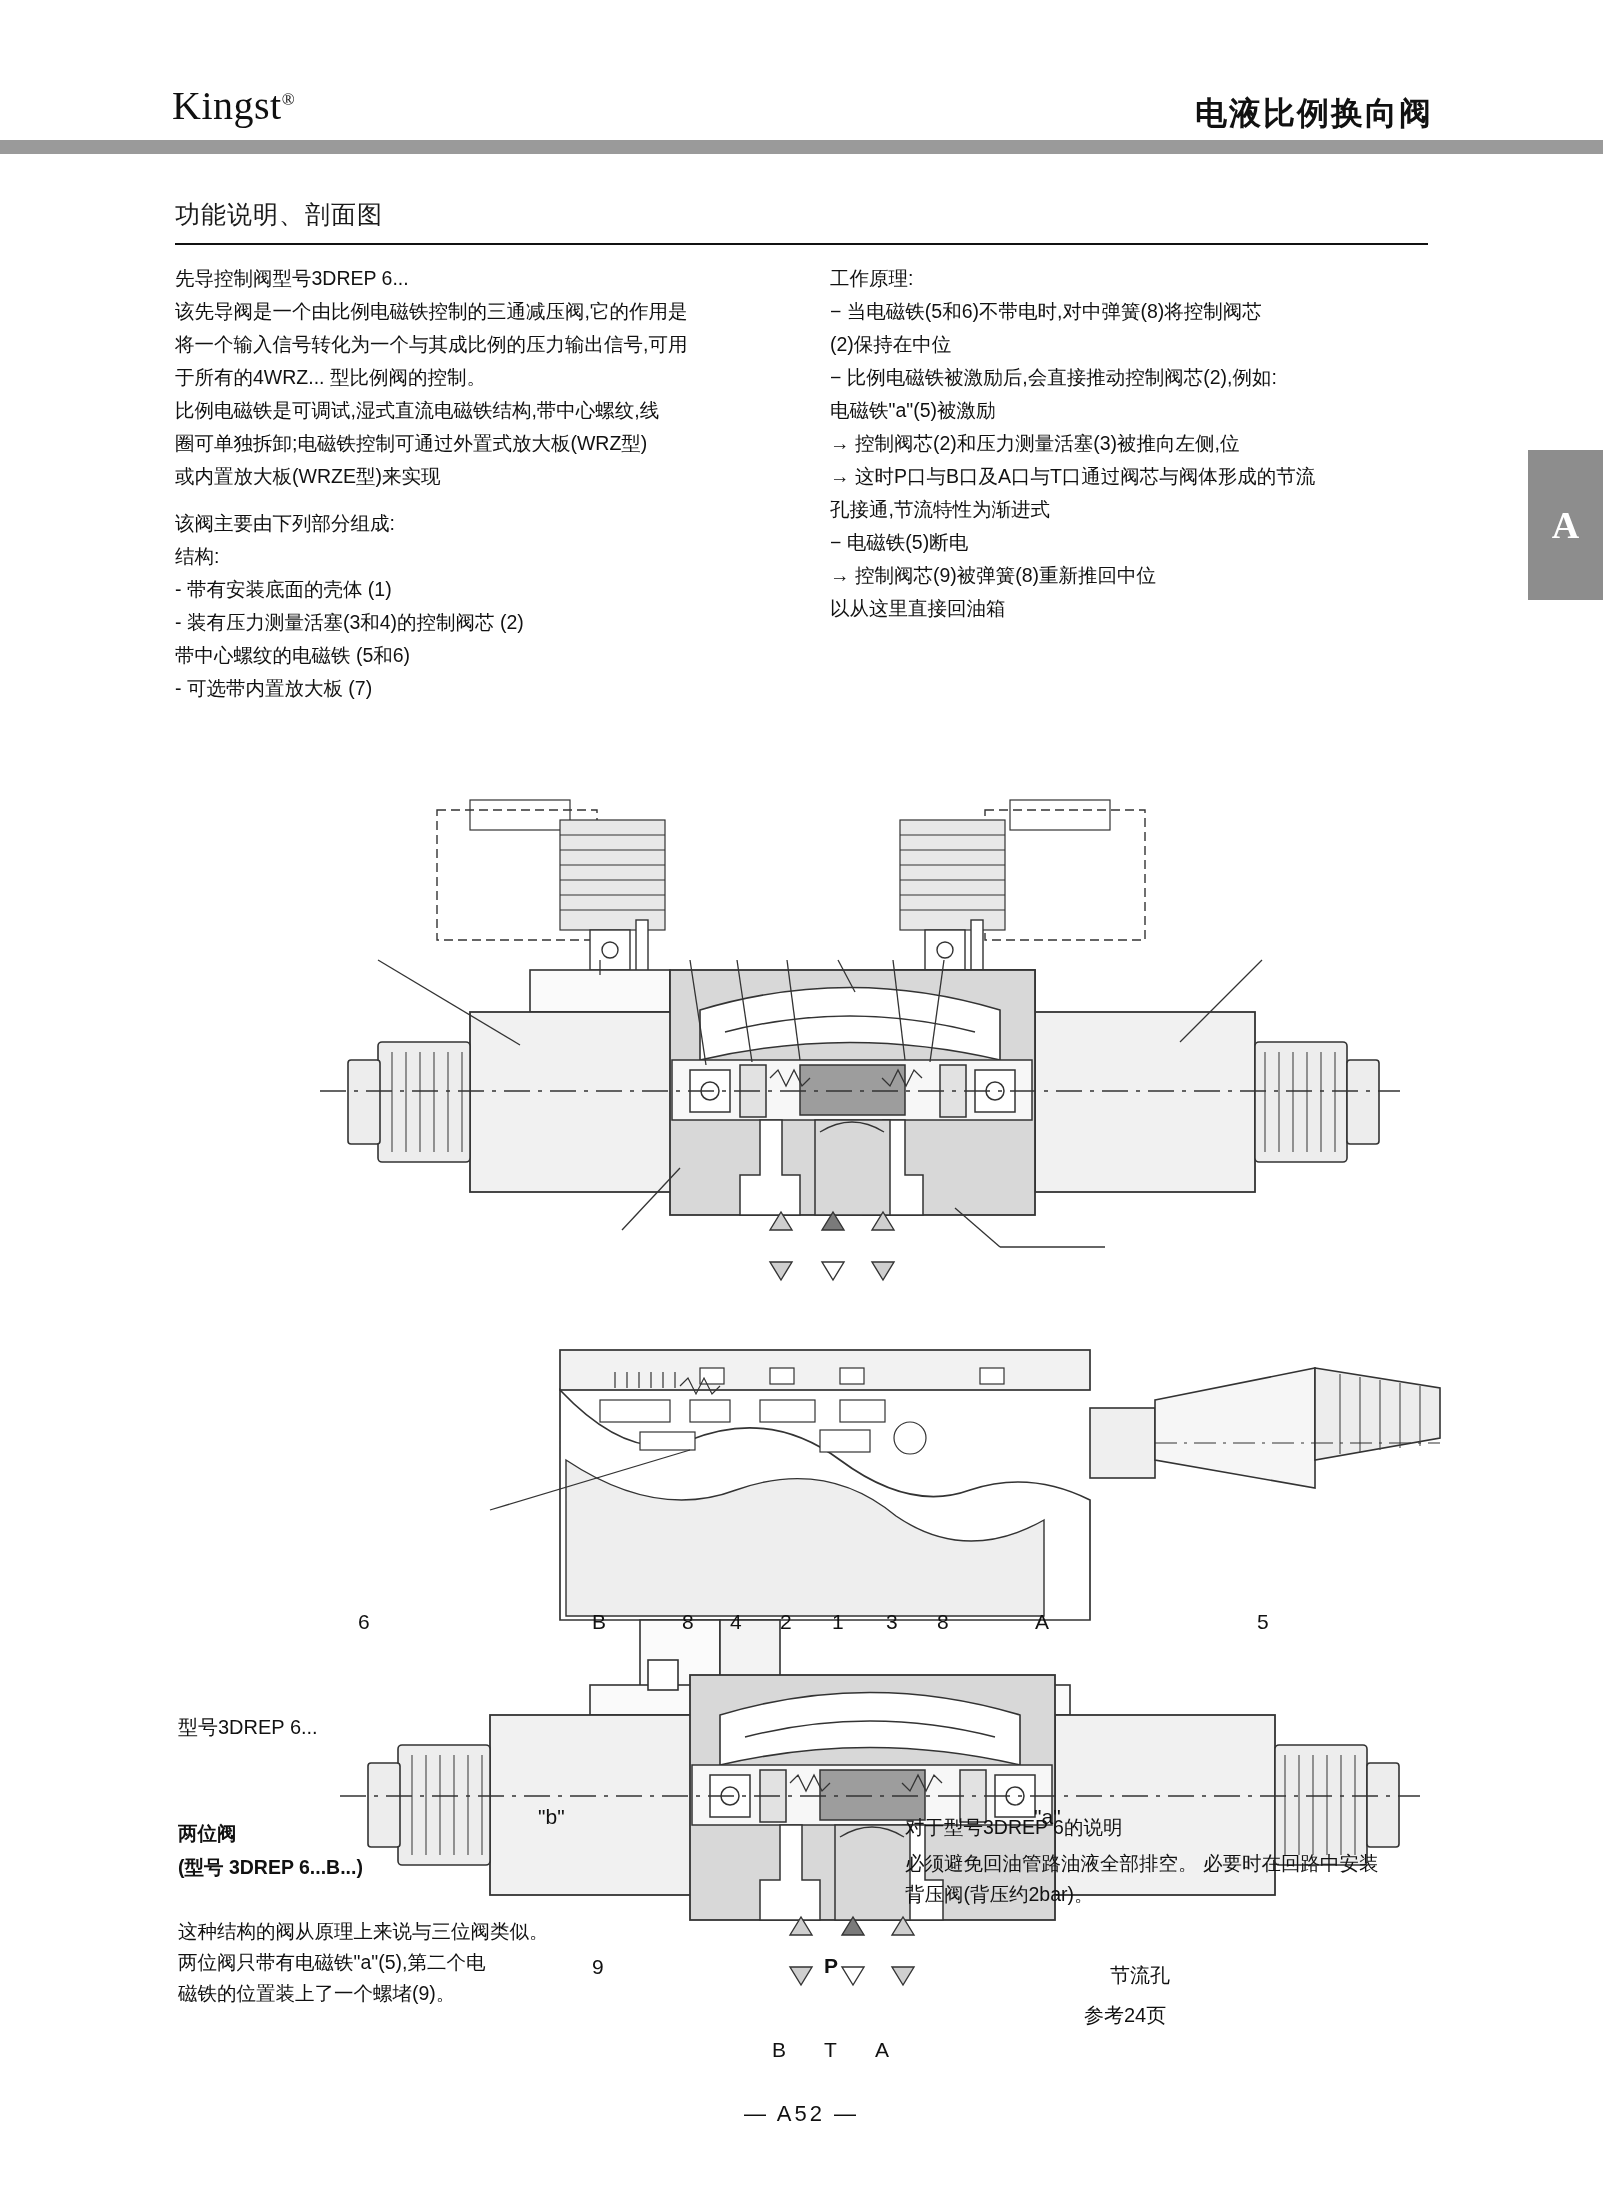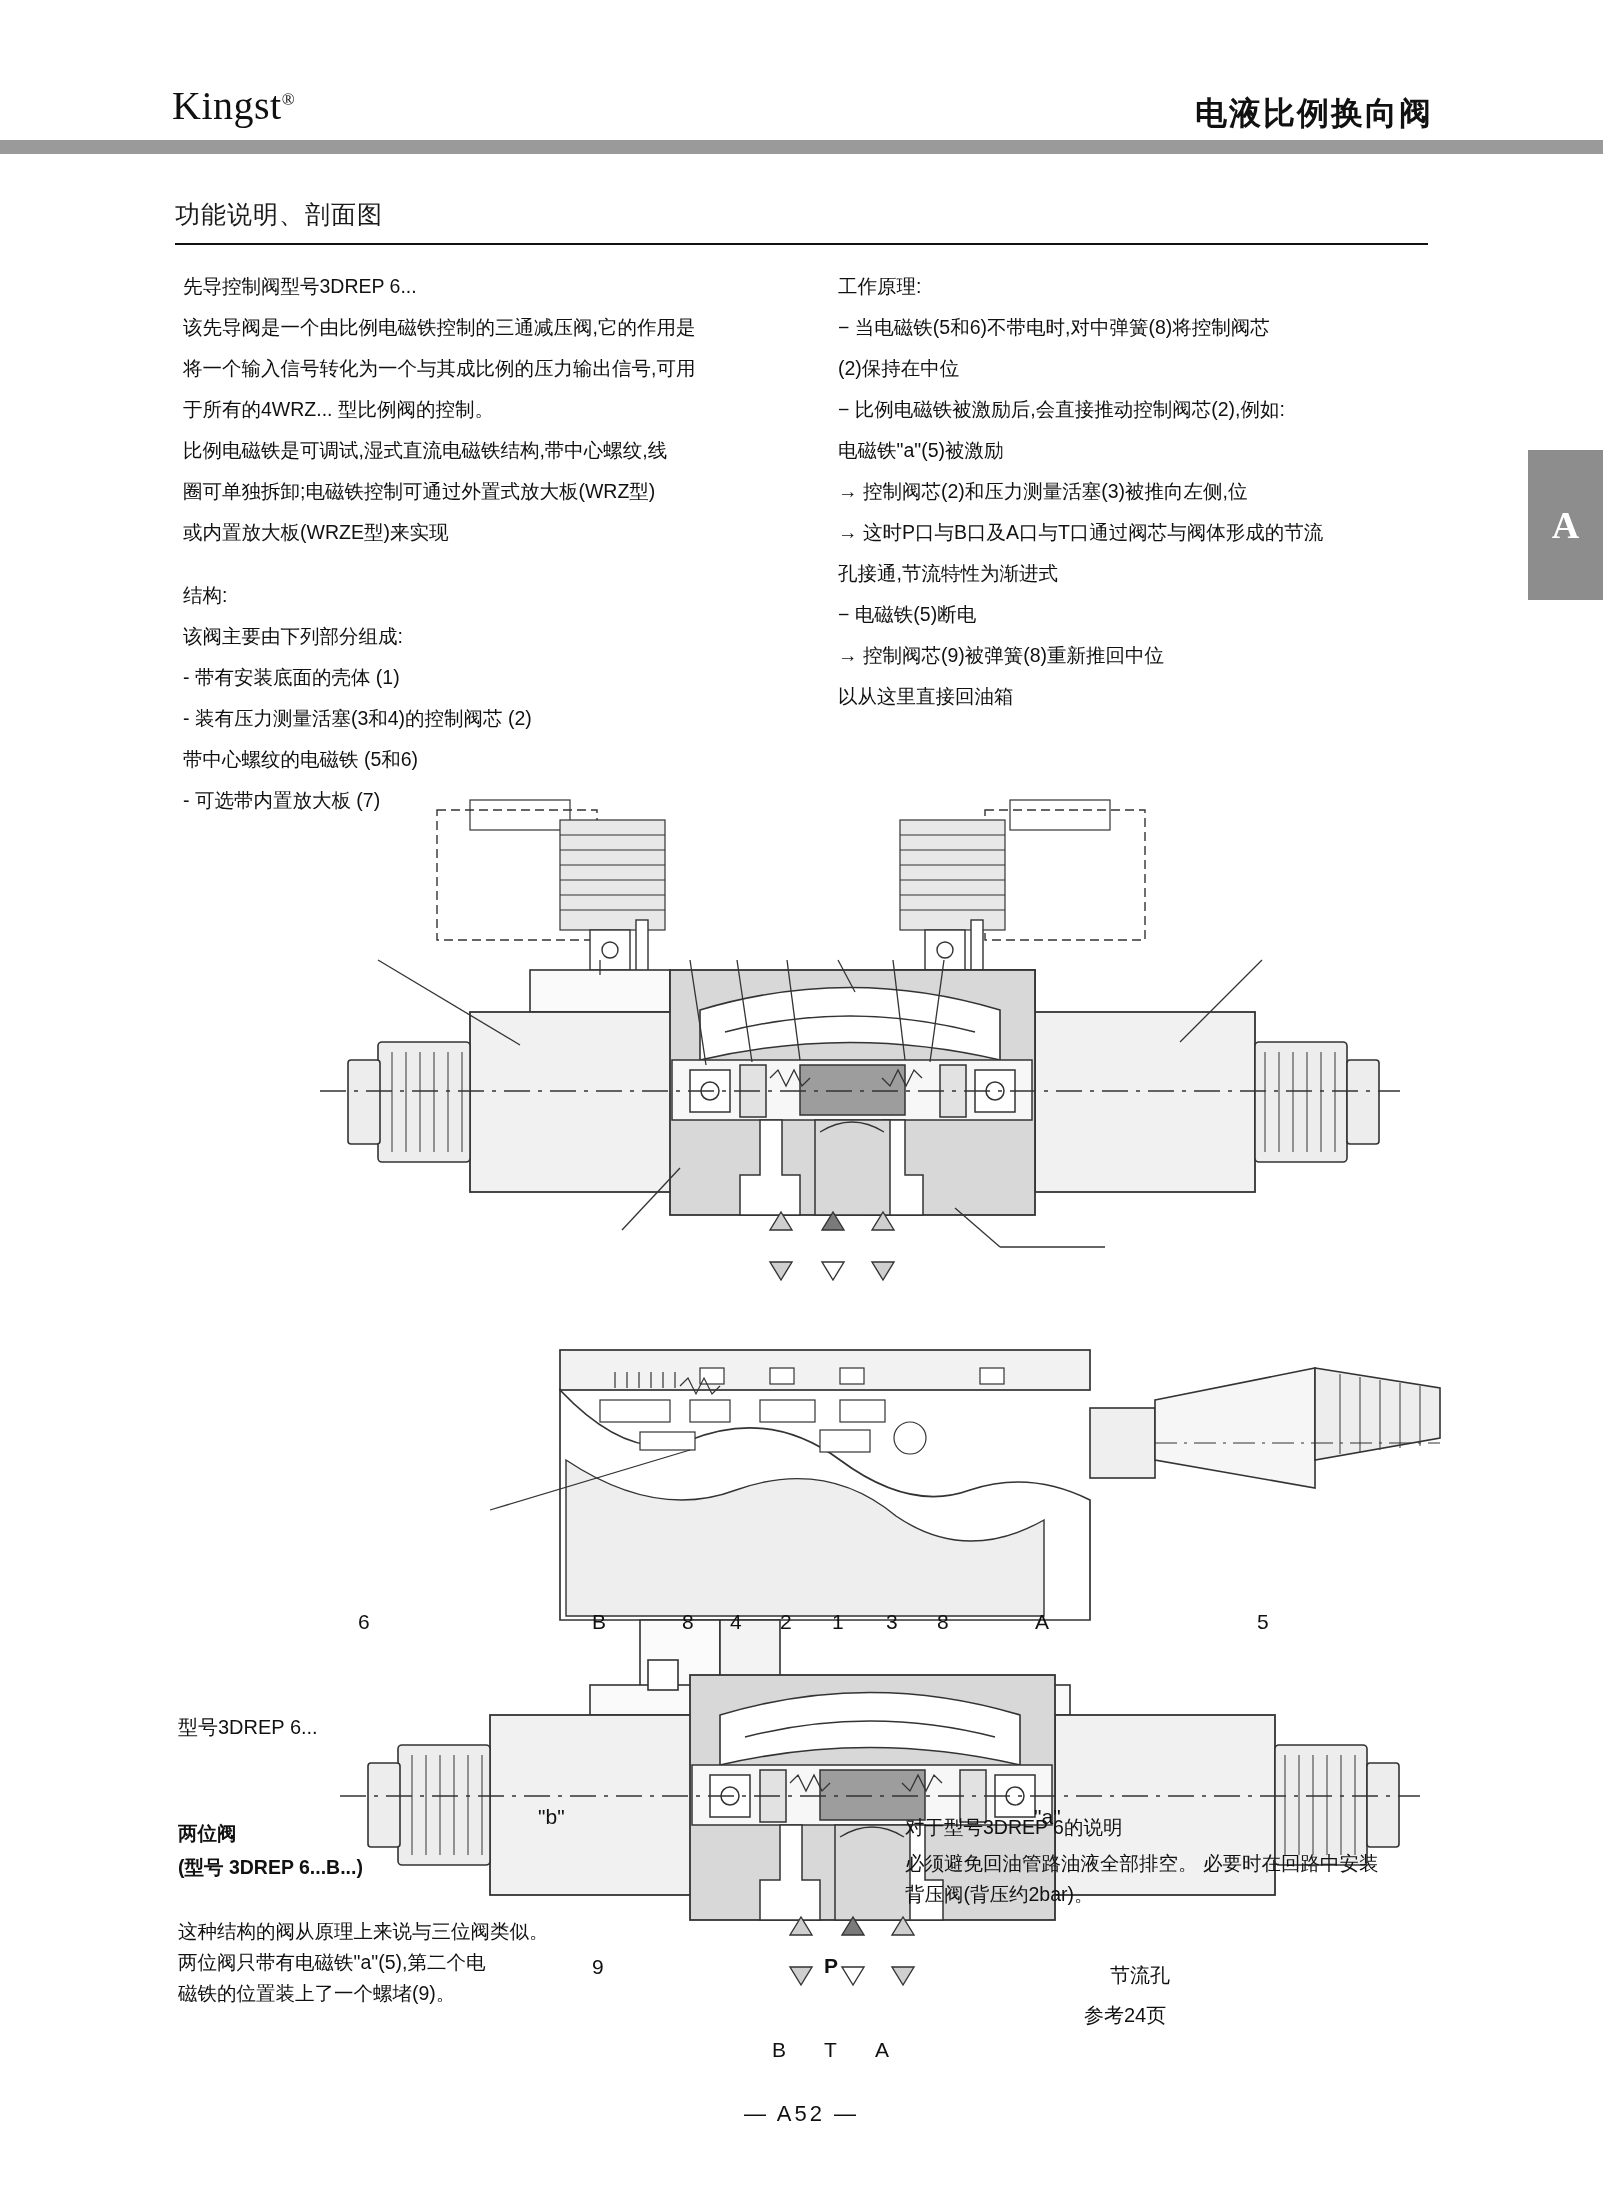--- a/index.html
+++ b/index.html
@@ -45,21 +45,21 @@
   .sec-rule{
     position:absolute;left:175px;right:175px;top:243px;height:2px;background:#111;
   }
 
   
   .col{
     position:absolute;font-size:19.5px;line-height:33px;color:#111;
   }
   .col-left{left:175px;top:262px;width:560px;}
   .col-right{left:830px;top:262px;width:640px;}
-  .col p{margin:8px;}
+  .col p{margin:0;}
   .gap{height:14px;}
 
   
   .figure{position:absolute;left:0;top:760px;width:1603px;height:1250px;}
   svg{display:block;}
 
   .lbl{position:absolute;font-size:21px;color:#111;}
   .cap{position:absolute;font-size:20px;line-height:30px;color:#111;}
 
   
@@ -85,22 +85,22 @@
 
   <div class="col col-left">
     <p>先导控制阀型号3DREP 6...</p>
     <p>该先导阀是一个由比例电磁铁控制的三通减压阀,它的作用是</p>
     <p>将一个输入信号转化为一个与其成比例的压力输出信号,可用</p>
     <p>于所有的4WRZ... 型比例阀的控制。</p>
     <p>比例电磁铁是可调试,湿式直流电磁铁结构,带中心螺纹,线</p>
     <p>圈可单独拆卸;电磁铁控制可通过外置式放大板(WRZ型)</p>
     <p>或内置放大板(WRZE型)来实现</p>
     <div class="gap"></div>
+    <p>该阀主要由下列部分组成:</p>
     <p>结构:</p>
-    <p>该阀主要由下列部分组成:</p>
     <p>- 带有安装底面的壳体 (1)</p>
     <p>- 装有压力测量活塞(3和4)的控制阀芯 (2)</p>
     <p>  带中心螺纹的电磁铁 (5和6)</p>
     <p>- 可选带内置放大板 (7)</p>
   </div>
 
   <div class="col col-right">
     <p>工作原理:</p>
     <p>− 当电磁铁(5和6)不带电时,对中弹簧(8)将控制阀芯</p>
     <p>  (2)保持在中位</p>

